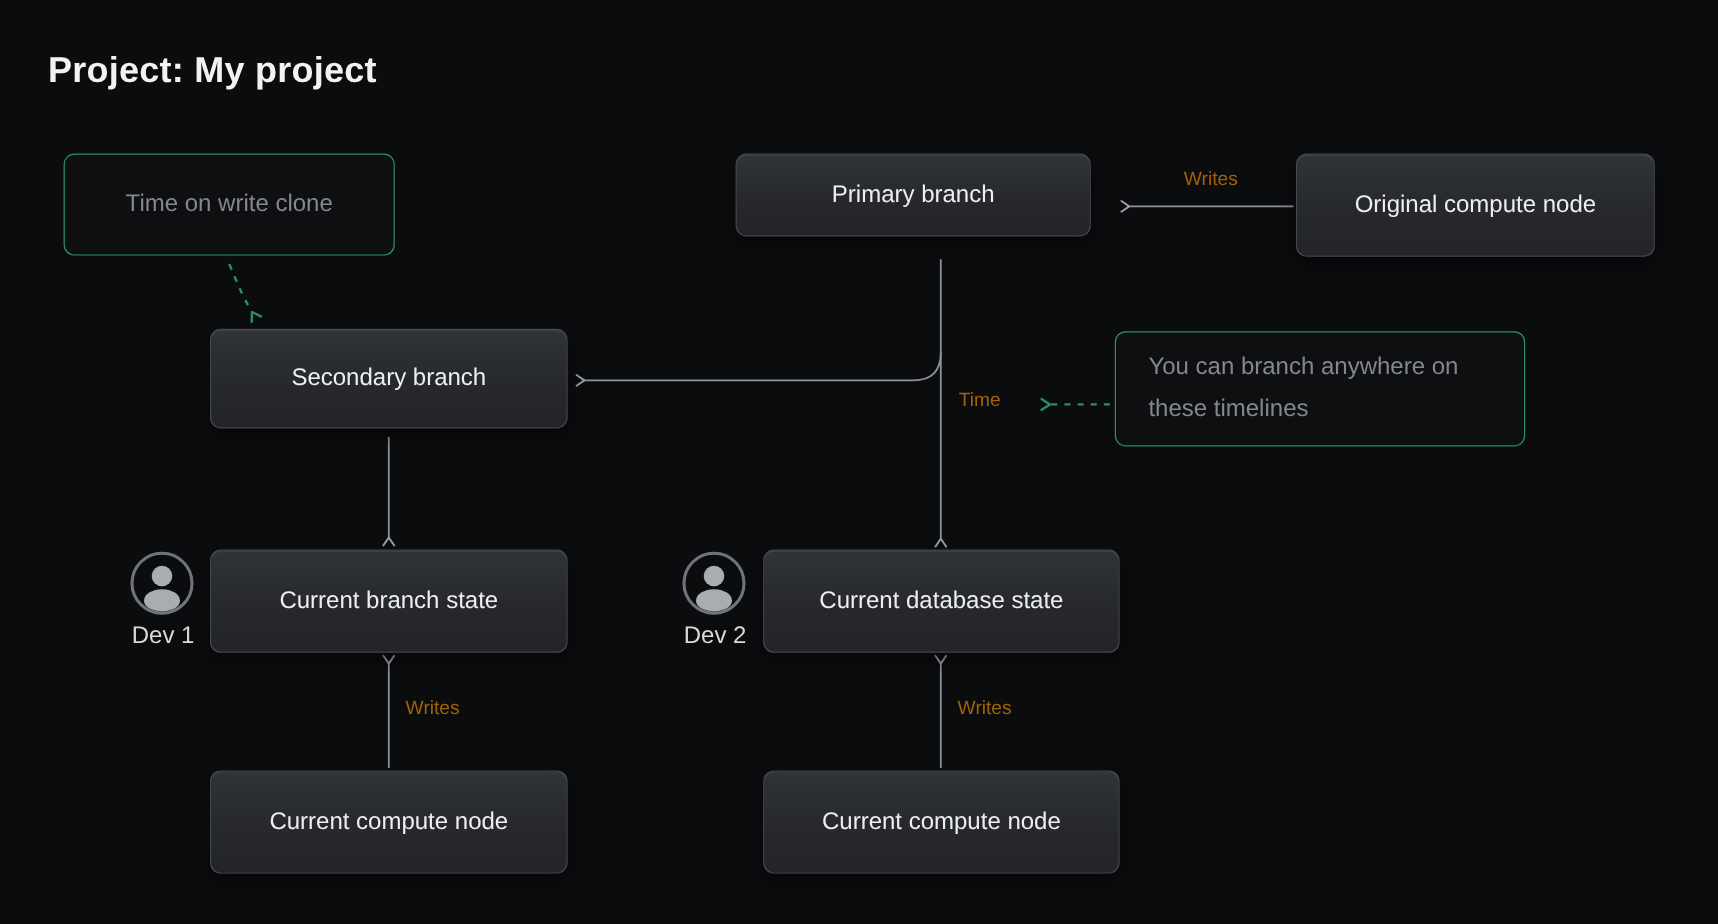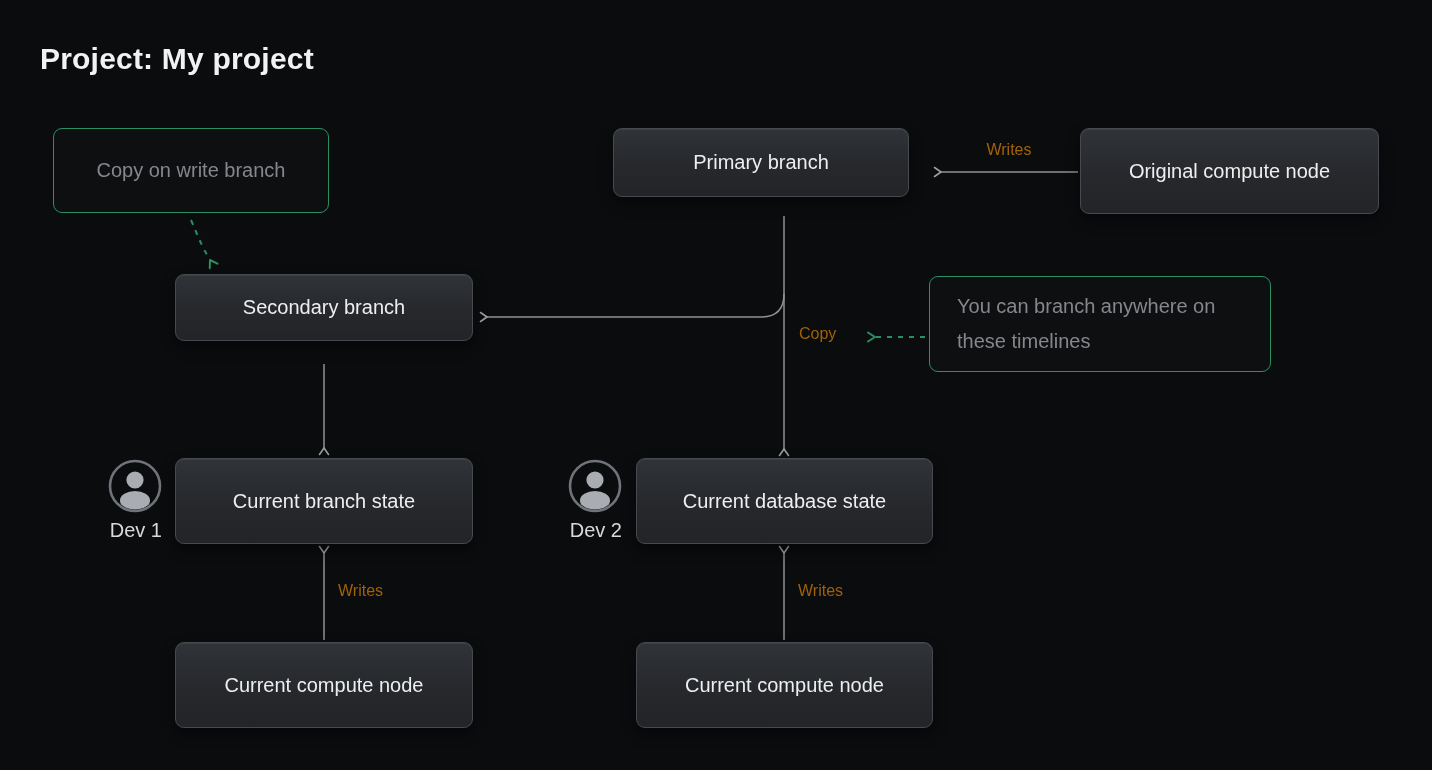--- a/index.html
+++ b/index.html
@@ -109,41 +109,41 @@
 
     <path d="M324 640 L324 553" fill="none" stroke="#8f9296" stroke-width="1.5" marker-end="url(#chev-gray)"></path>
 
     <path d="M784 640 L784 553" fill="none" stroke="#8f9296" stroke-width="1.5" marker-end="url(#chev-gray)"></path>
 
     <path d="M191 220 C198 236, 201 245, 210 260" fill="none" stroke="#2c8f63" stroke-width="2" stroke-dasharray="5 6" marker-end="url(#chev-green)"></path>
 
     <path d="M925 337 L875 337" fill="none" stroke="#2c8f63" stroke-width="2" stroke-dasharray="5 6" marker-end="url(#chev-green)"></path>
   </svg>
 
-  <div class="node node--annotation" style="left:53px; top:128px; width:276px; height:85px;">Copy on write branch</div>
+  <div class="node node--annotation" style="left:53px; top:128px; width:276px; height:85px;">Time on write clone</div>
 
   <div class="node node--annotation left-text" style="left:929px; top:276px; width:342px; height:96px;">You can branch anywhere on these timelines</div>
 
   <div class="node node--solid" style="left:613px; top:128px; width:296px; height:69px;">Primary branch</div>
 
   <div class="node node--solid" style="left:1080px; top:128px; width:299px; height:86px;">Original compute node</div>
 
-  <div class="node node--solid" style="left:175px; top:274px; width:298px; height:67px;">Secondary branch</div>
+  <div class="node node--solid" style="left:175px; top:274px; width:298px; height:83px;">Secondary branch</div>
 
   <div class="node node--solid" style="left:175px; top:458px; width:298px; height:86px;">Current branch state</div>
 
   <div class="node node--solid" style="left:636px; top:458px; width:297px; height:86px;">Current database state</div>
 
   <div class="node node--solid" style="left:175px; top:642px; width:298px; height:86px;">Current compute node</div>
 
   <div class="node node--solid" style="left:636px; top:642px; width:297px; height:86px;">Current compute node</div>
 
   <div class="edge-label edge-label--center" style="left:959px; top:141px; width:100px;">Writes</div>
 
-  <div class="edge-label" style="left:799px; top:325px;">Copy</div>
+  <div class="edge-label" style="left:799px; top:325px;">Time</div>
 
   <div class="edge-label" style="left:338px; top:582px;">Writes</div>
 
   <div class="edge-label" style="left:798px; top:582px;">Writes</div>
 
   <div class="actor" style="left:84px; top:459px;">
     <svg width="54" height="54" viewBox="0 0 54 54">
       <circle cx="27" cy="27" r="25" fill="none" stroke="#707379" stroke-width="2.6"></circle>
       <g clip-path="url(#avatar-clip)" fill="#a9adb2">
         <circle cx="27" cy="21" r="8.6"></circle>

